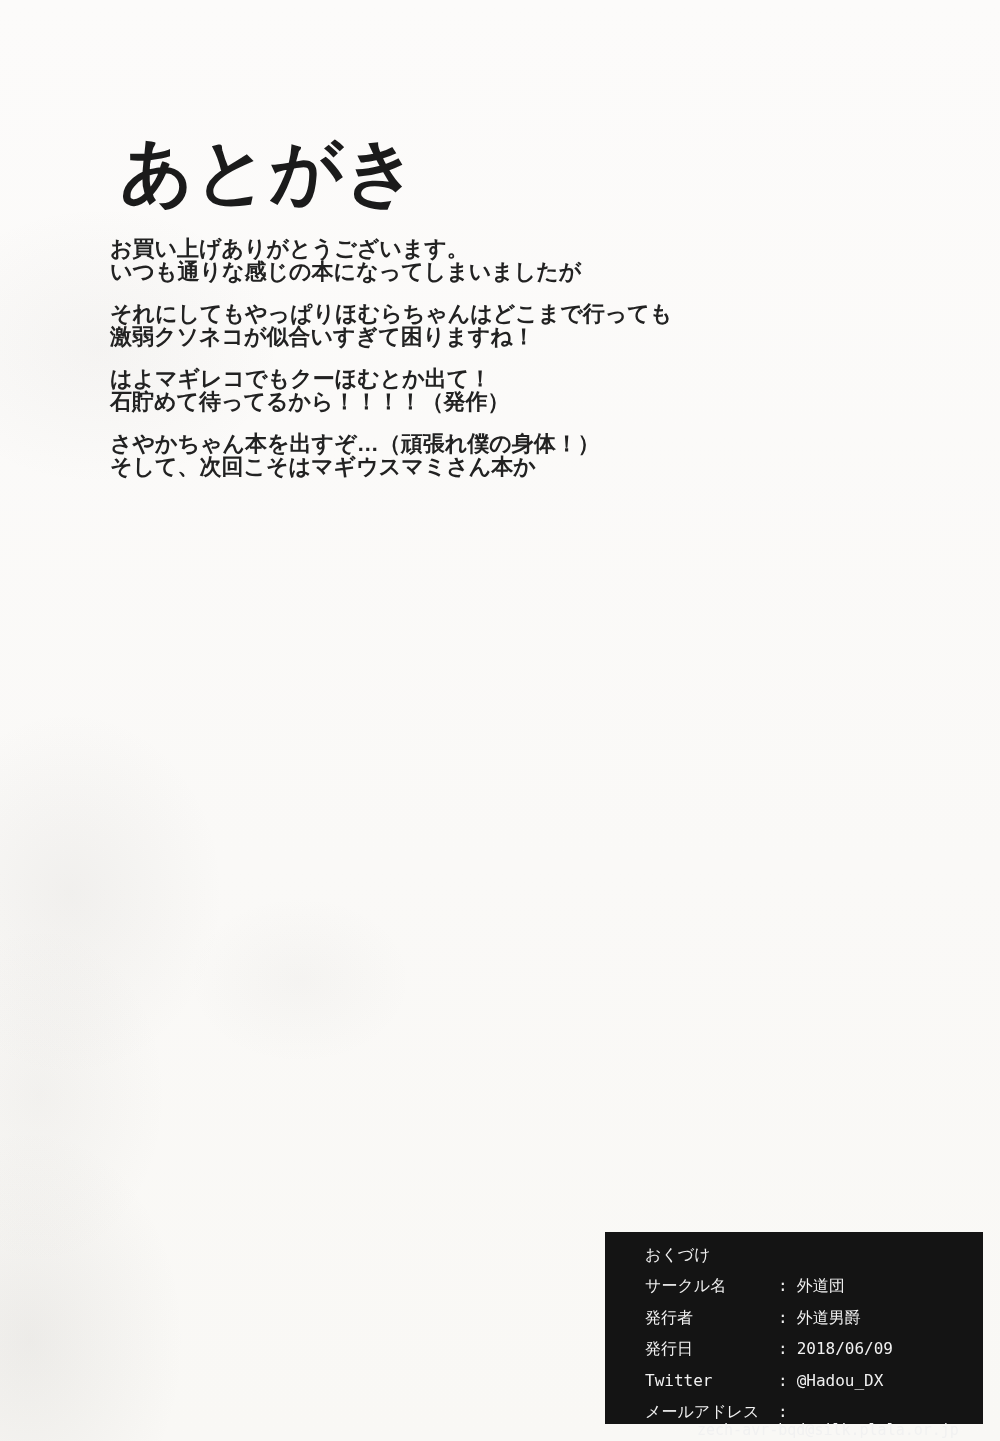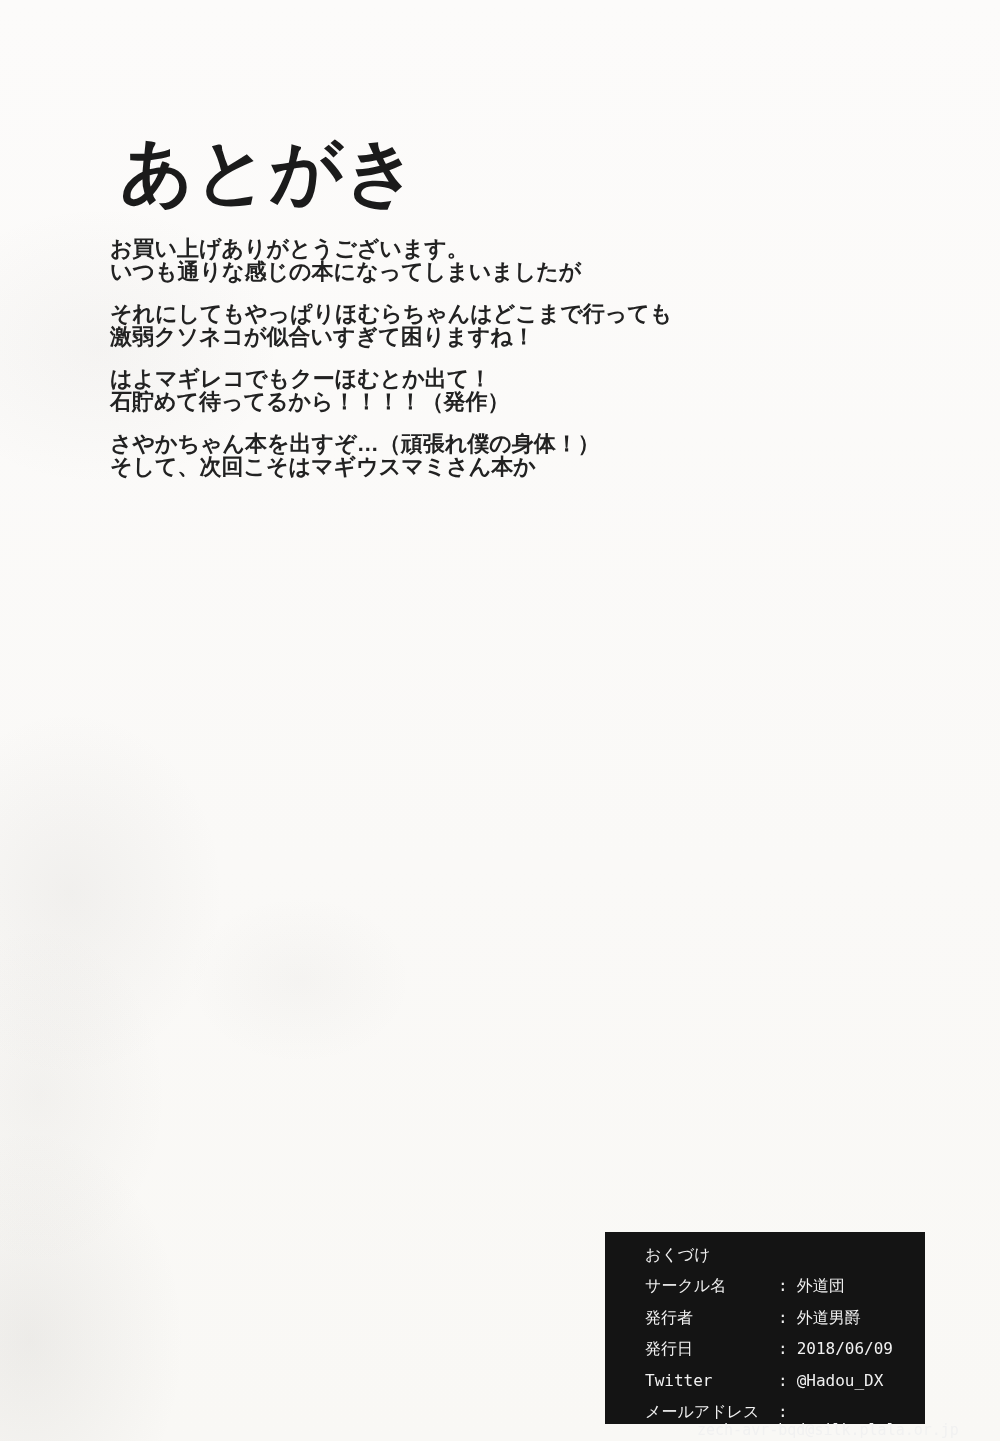--- a/index.html
+++ b/index.html
@@ -47,21 +47,21 @@
     font-weight: bold;
     color: #222222;
   }
   .para { margin: 0 0 20px 0; }
   .line { display: block; white-space: pre; }
 
   .colophon {
     position: absolute;
     left: 605px;
     top: 1232px;
-    width: 320px;
+    width: 378px;
     height: 192px;
     box-sizing: border-box;
     padding: 13px 8px 0 40px;
     background: #141414;
     color: #f1f1f1;
     font-family: "DejaVu Sans Mono", monospace;
     font-size: 16px;
     line-height: 19.4px;
   }
   .c-heading { white-space: pre; }

